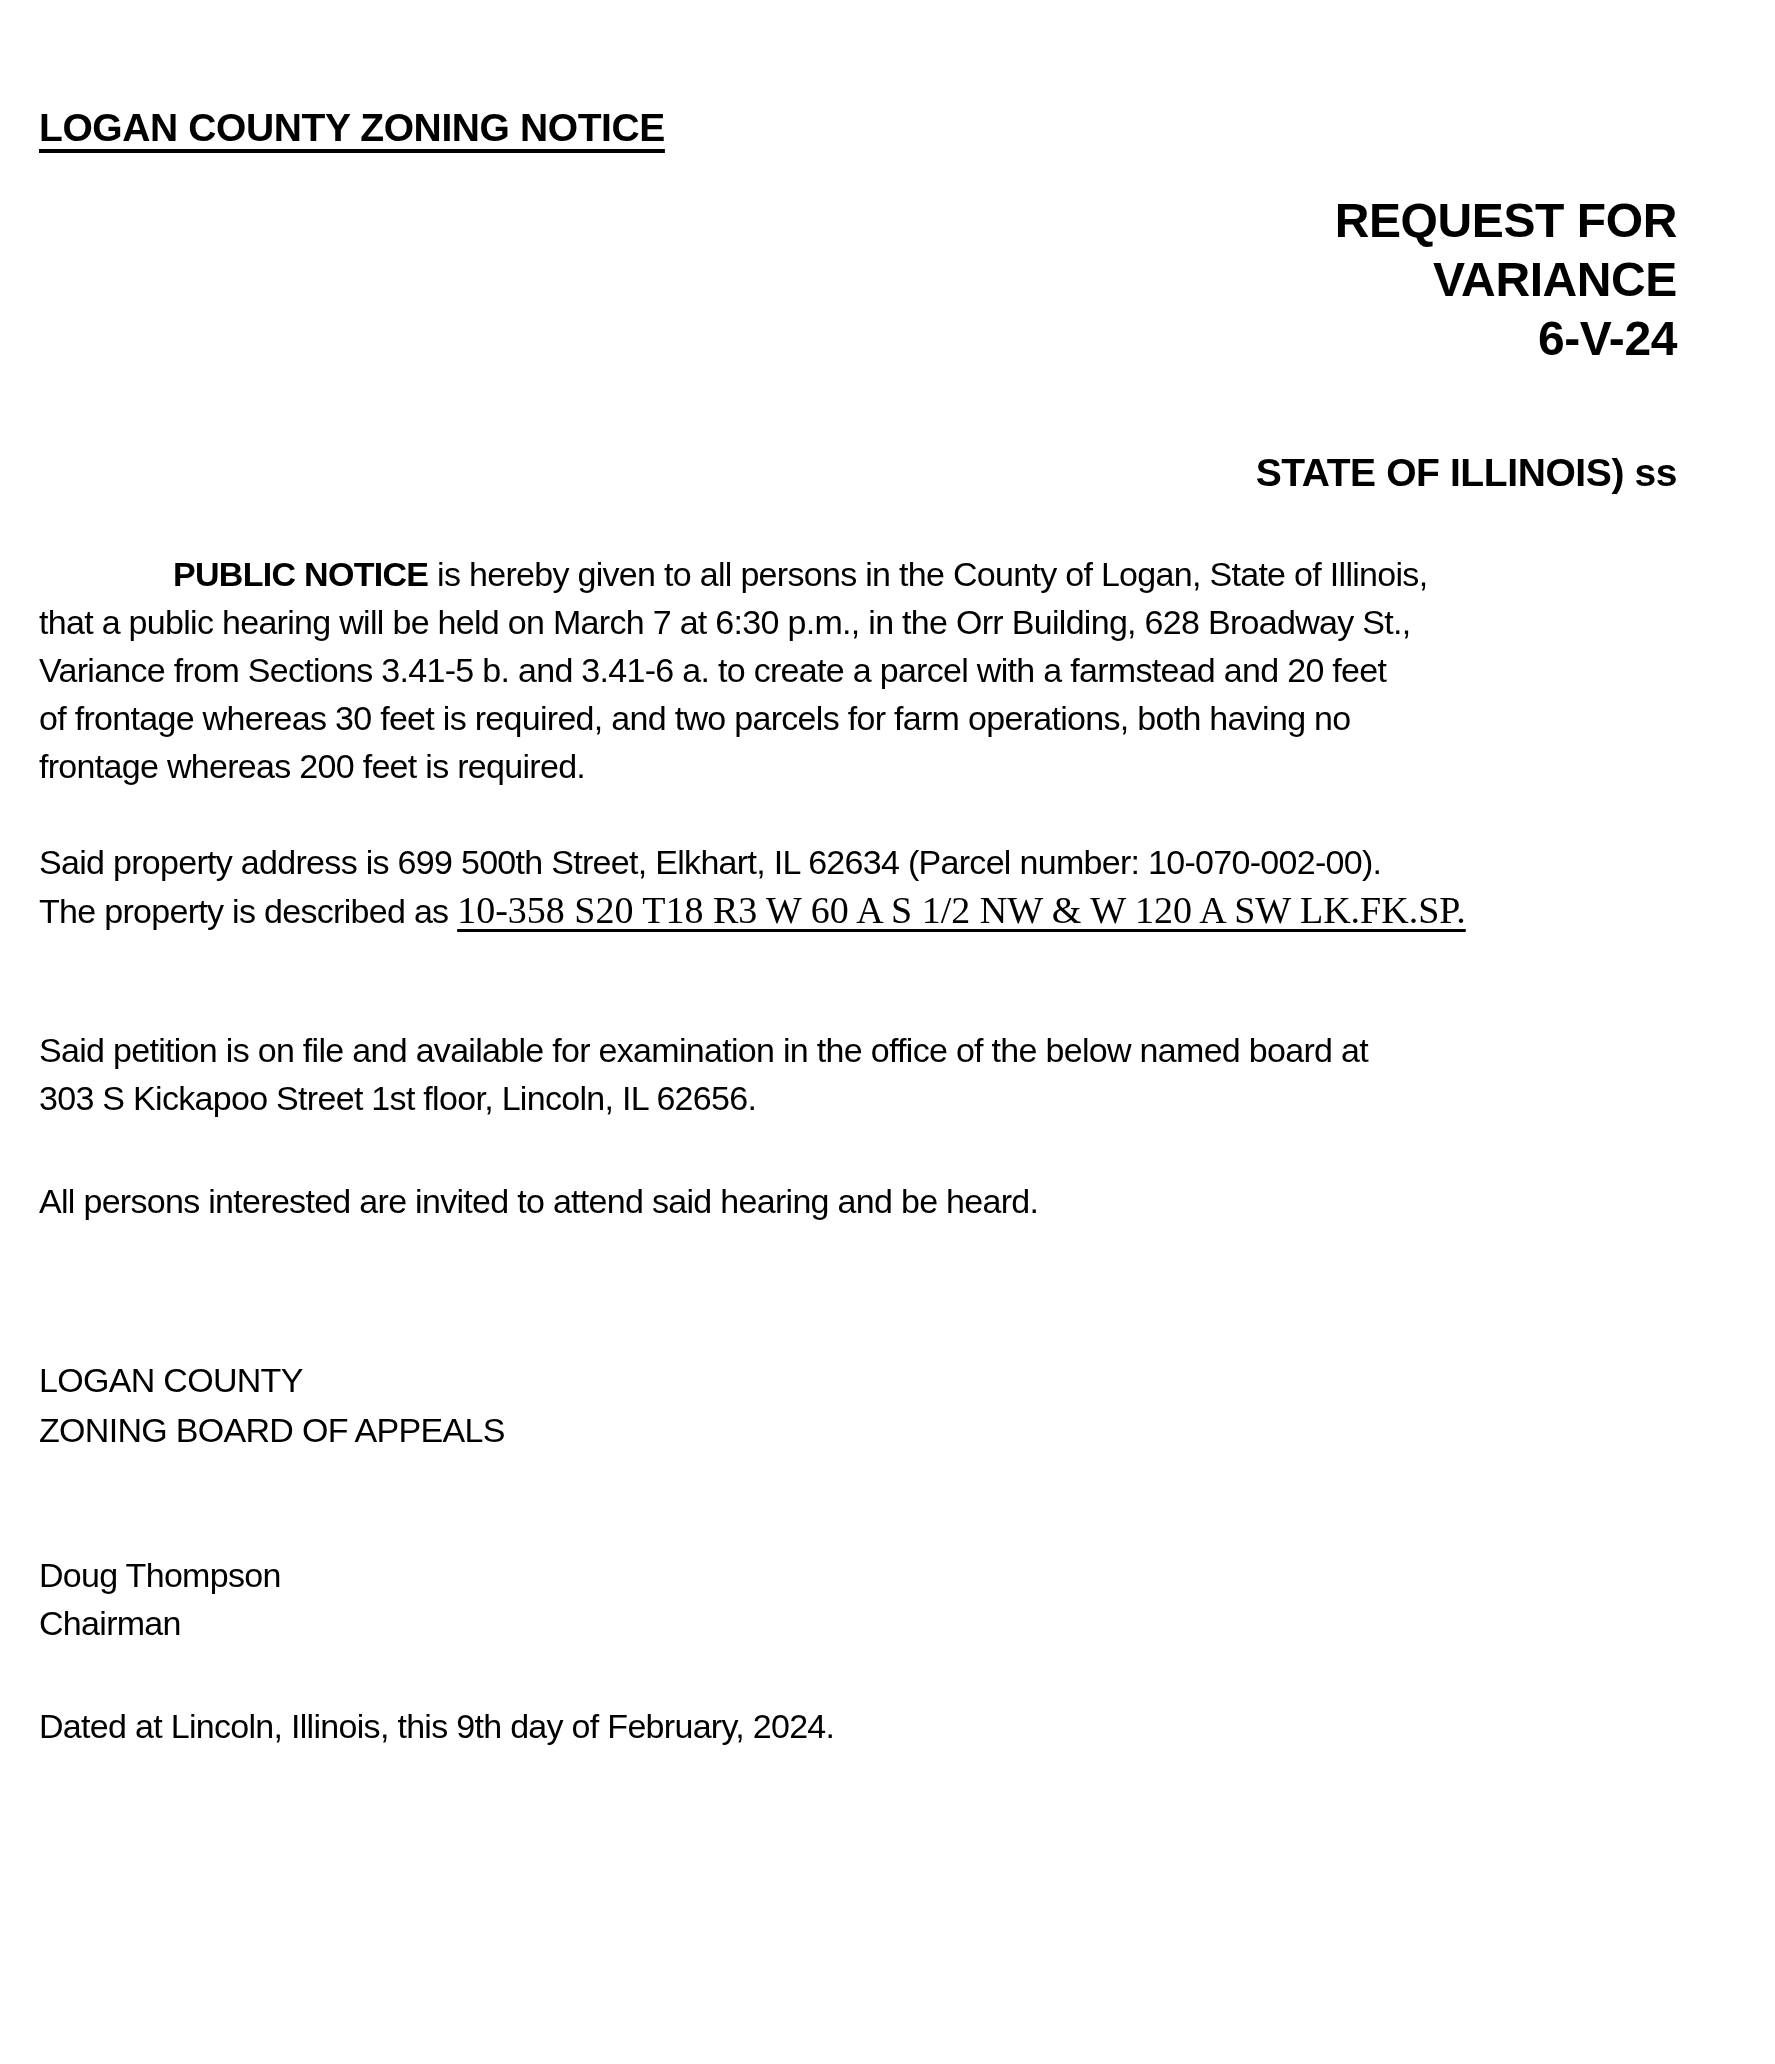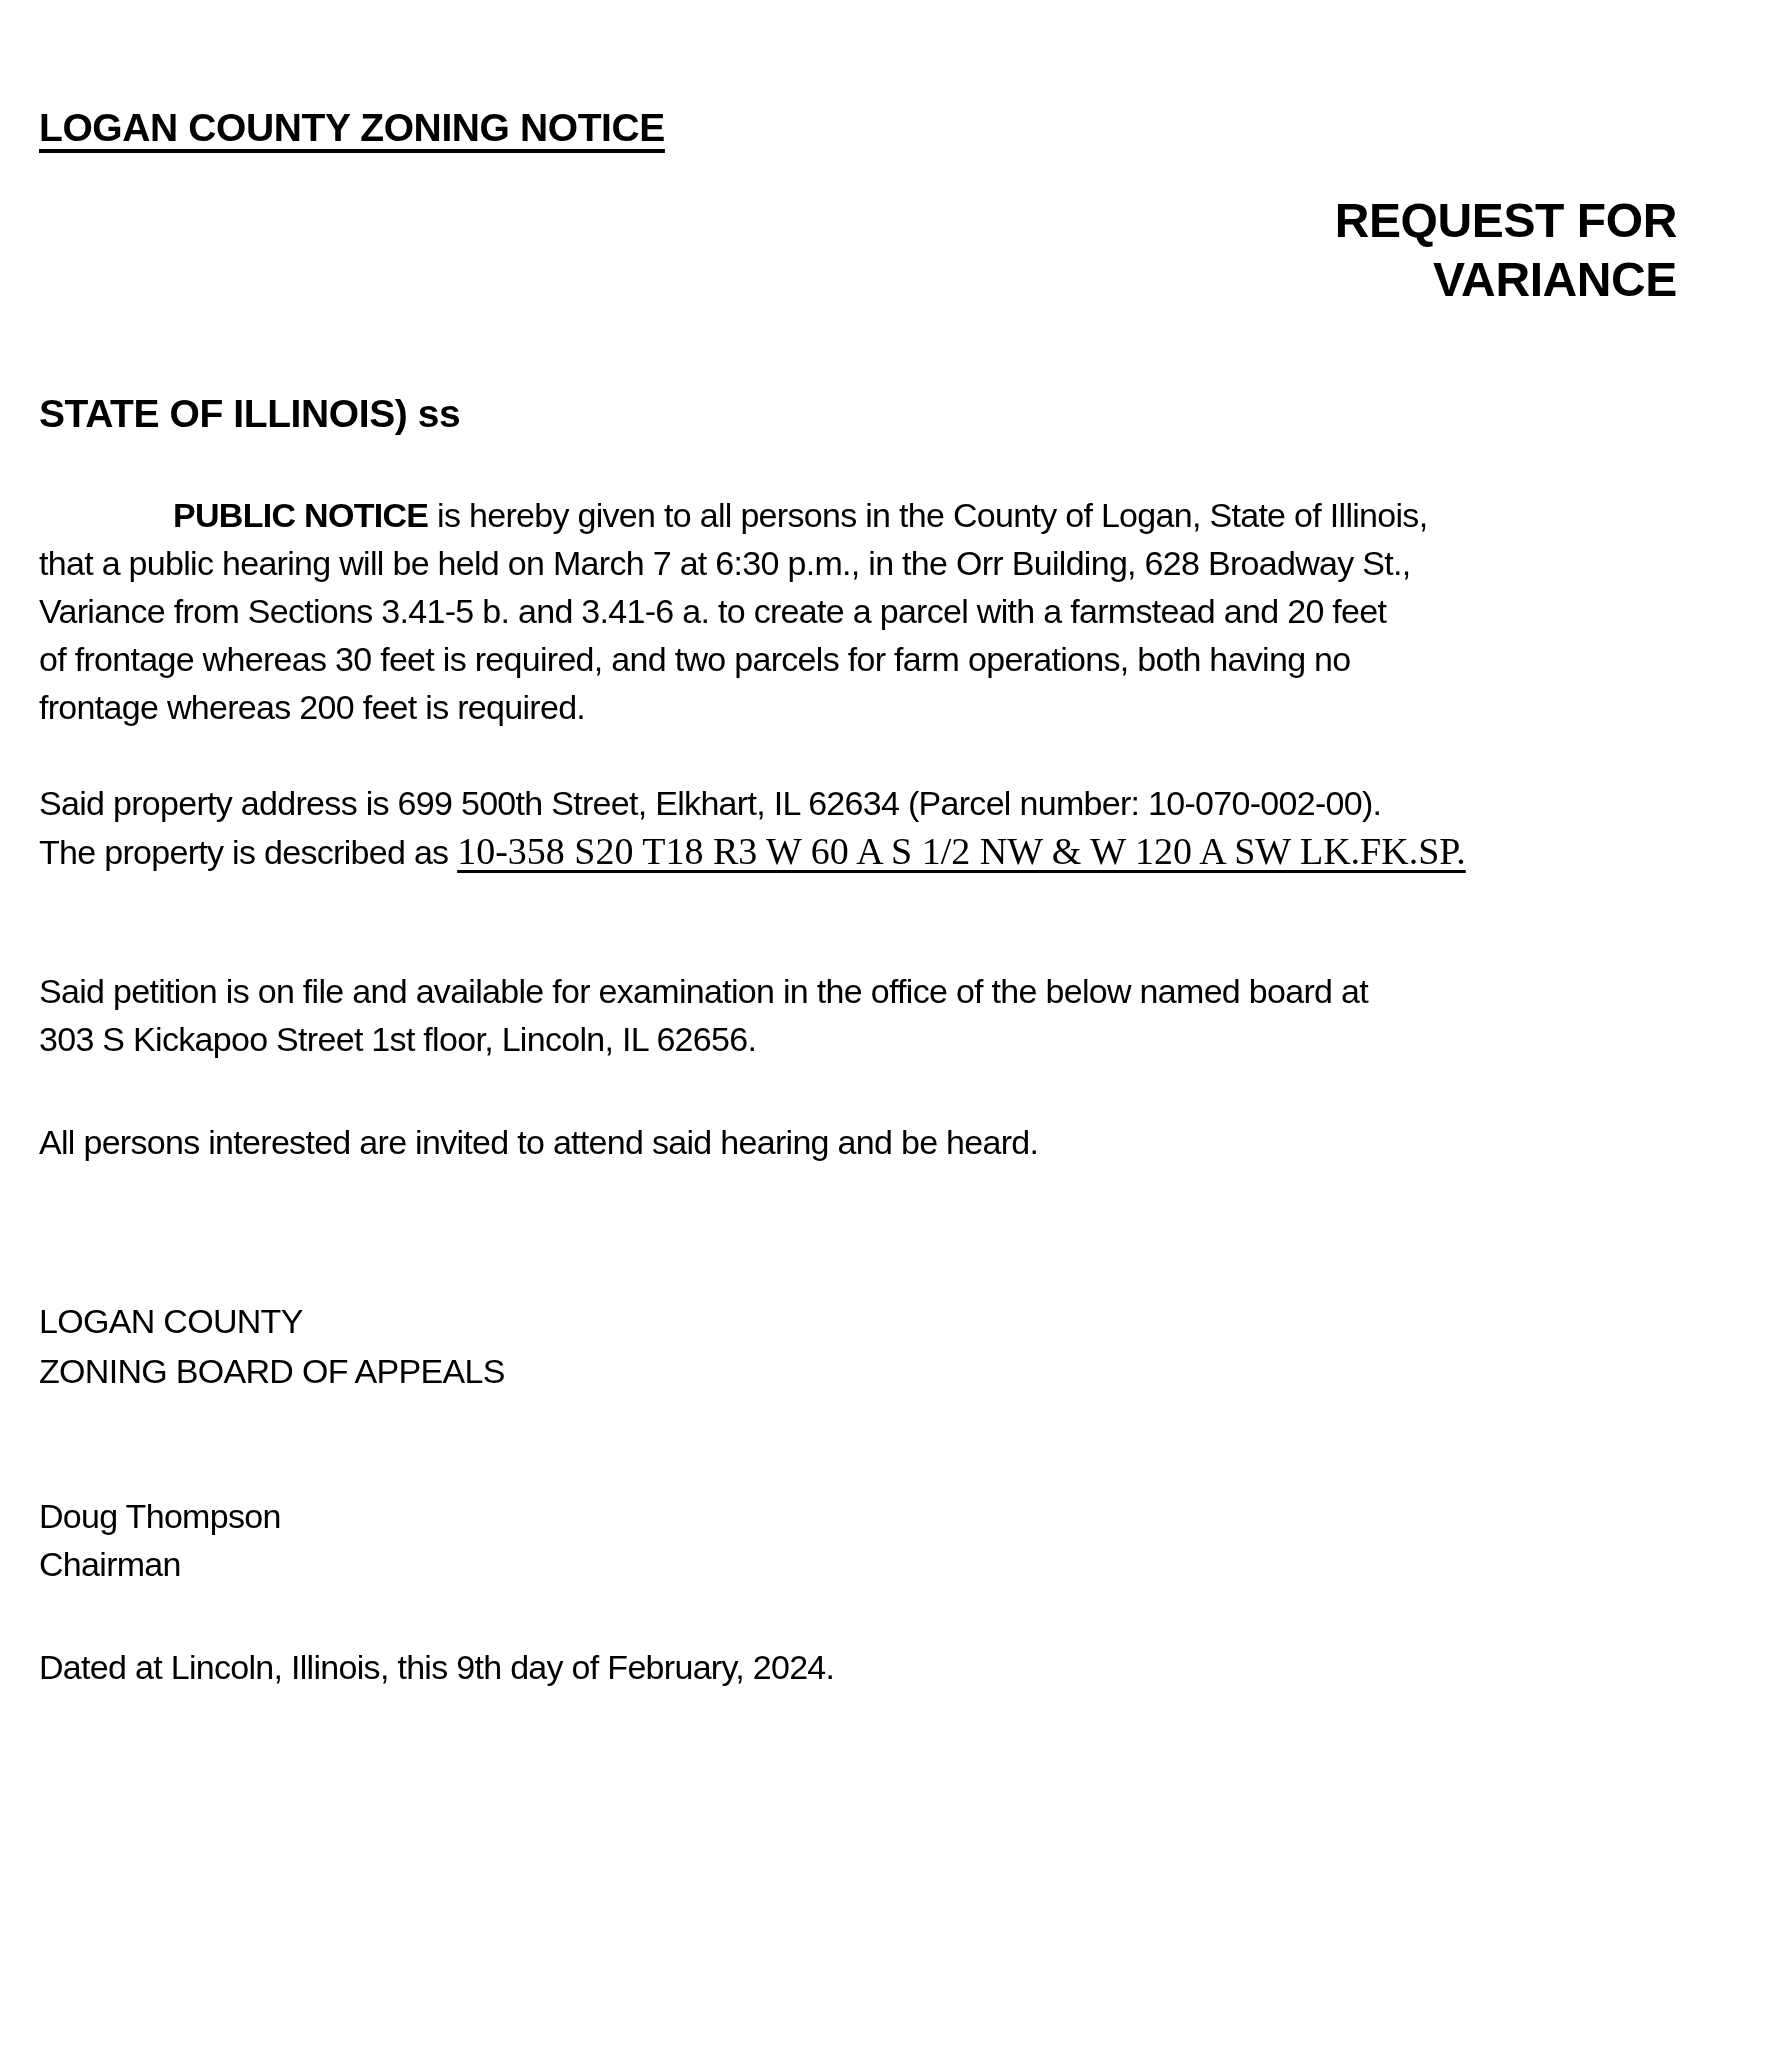--- a/index.html
+++ b/index.html
@@ -34,20 +34,21 @@
     font-size: 48px;
     line-height: 59px;
     letter-spacing: -0.4px;
   }
   .jurisdiction-block {
     margin-top: 80px;
     font-weight: bold;
     font-size: 39px;
     line-height: 50px;
     letter-spacing: -0.4px;
+    text-align: right;
   }
   .salutation {
     margin-top: 50px;
     font-weight: bold;
     font-size: 39px;
     line-height: 50px;
     letter-spacing: -0.4px;
   }
   .body-text {
     font-size: 34px;
@@ -90,20 +91,21 @@
 </head>
 <body>
 
 <div class="page">
 
   <h1 class="doc-title">LOGAN COUNTY ZONING NOTICE</h1>
 
   <div class="request-block">
     <div>REQUEST FOR</div>
     <div>VARIANCE</div>
+    <div>6-V-24</div>
   </div>
 
   <div class="jurisdiction-block">
     <div>STATE OF ILLINOIS) ss</div>
   </div>
 
 
   <div class="body-text para-notice">
     <div class="first-line-indent">
       <span class="lead-bold">PUBLIC NOTICE</span><span> is hereby given to all persons in the County of Logan, State of Illinois,</span>

